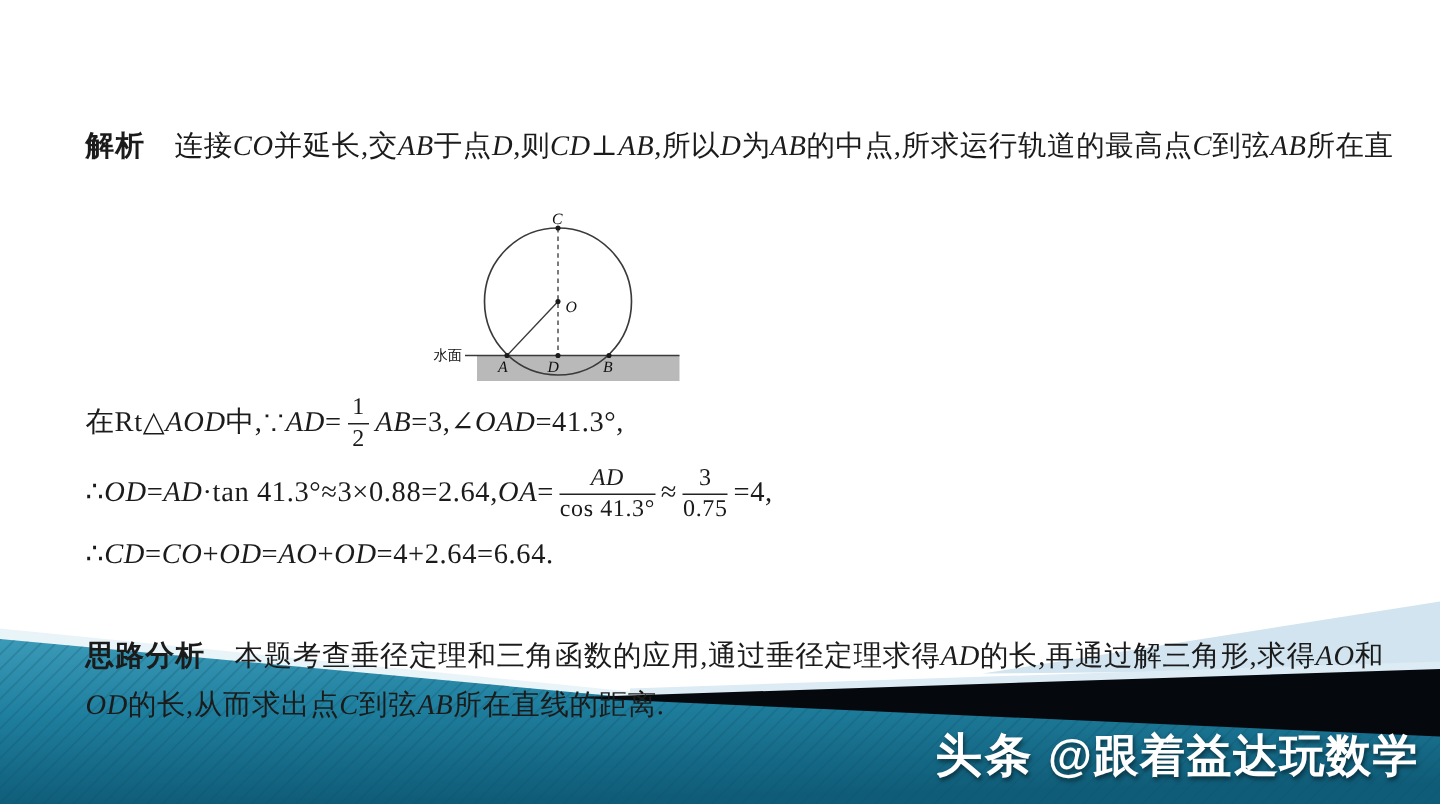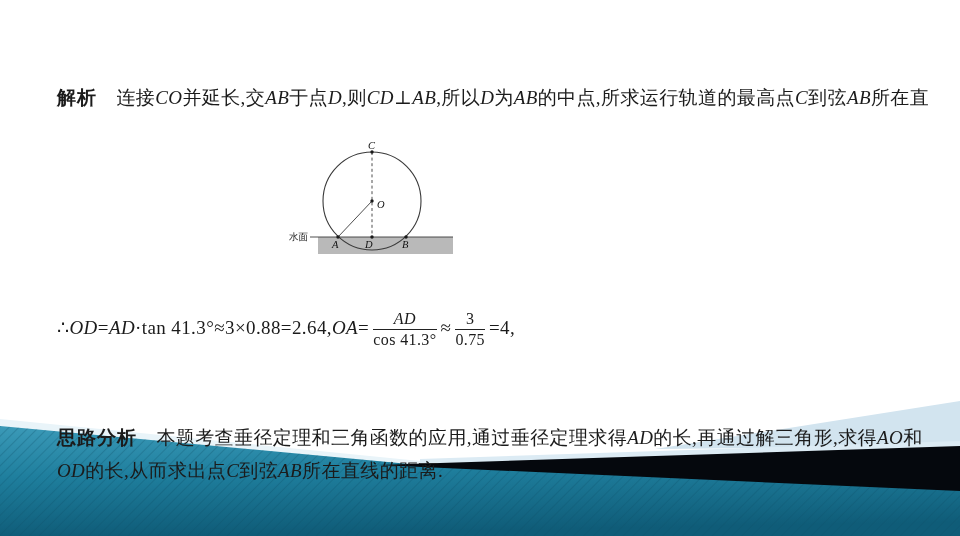--- a/index.html
+++ b/index.html
@@ -87,20 +87,25 @@
       <circle class="dot" cx="84" cy="97" r="1.7"></circle>
       <circle class="dot" cx="118" cy="97" r="1.7"></circle>
       <text class="lbl" x="80" y="9">C</text>
       <text class="lbl" x="89" y="68">O</text>
       <text class="lbl" x="44" y="108">A</text>
       <text class="lbl" x="77" y="108">D</text>
       <text class="lbl" x="114" y="108">B</text>
       <text class="lbl-cn" x="1" y="100">水面</text>
     </svg>
 
+    <div class="line" style="top:263px"><span>在Rt△</span><span class="it">AOD</span><span>中,∵</span><span class="it">AD</span><span>=</span><span class="frac"><span class="num">1</span><span class="den">2</span></span><span class="it">AB</span><span>=3,∠</span><span class="it">OAD</span><span>=41.3°,</span></div>
     <div class="line" style="top:310px"><span>∴</span><span class="it">OD</span><span>=</span><span class="it">AD</span><span>·tan 41.3°≈3×0.88=2.64,</span><span class="it">OA</span><span>=</span><span class="frac"><span class="num it">AD</span><span class="den">cos 41.3°</span></span><span>≈</span><span class="frac"><span class="num">3</span><span class="den">0.75</span></span><span>=4,</span></div>
+    <div class="line" style="top:356px"><span>∴</span><span class="it">CD</span><span>=</span><span class="it">CO</span><span>+</span><span class="it">OD</span><span>=</span><span class="it">AO</span><span>+</span><span class="it">OD</span><span>=4+2.64=6.64.</span></div>
     <div class="line" style="top:457px"><span class="it">OD</span><span>的长,从而求出点</span><span class="it">C</span><span>到弦</span><span class="it">AB</span><span>所在直线的距离.</span></div>
     <div class="line" style="top:424px"><span class="bl">思路分析</span><span>　本题考查垂径定理和三角函数的应用,通过垂径定理求得</span><span class="it">AD</span><span>的长,再通过解三角形,求得</span><span class="it">AO</span><span>和</span></div>
 
   </main>
 
+  <div class="watermark">
+    <span class="brand">头条</span><span class="handle">@跟着益达玩数学</span>
+  </div>
 
 </div>
 
 </body></html>

